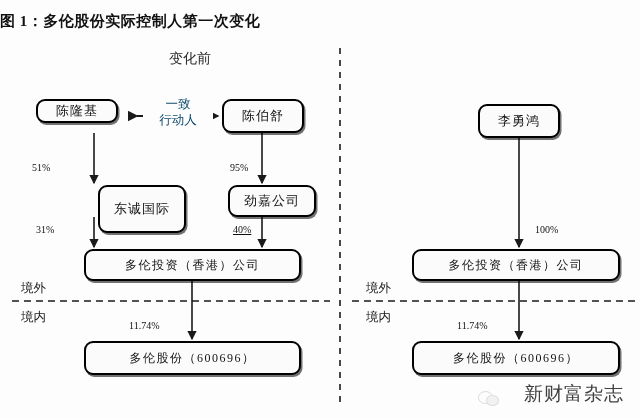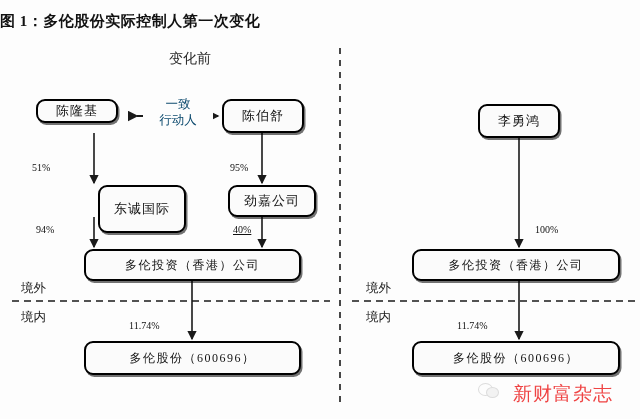--- a/index.html
+++ b/index.html
@@ -119,23 +119,23 @@
   #boundary-in-left   { left: 10px;  top: 309px; }
   #boundary-out-right { left: 355px; top: 280px; }
   #boundary-in-right  { left: 355px; top: 309px; }
 
   
   .watermark {
     position: absolute;
     left: 478px;
     top: 381px;
     display: flex;
-    align-items: flex-start;
-    gap: 13px;
-    color: #ef4444;
+    align-items: flex-end;
+    gap: 24px;
+    color: #404040;
     font-size: 19px;
     letter-spacing: 1px;
     user-select: none;
   }
   .watermark .wechat-mark {
     width: 22px;
     height: 18px;
     position: relative;
   }
   .wechat-mark .bubble-a,
@@ -200,21 +200,21 @@
   <div class="node wide" id="node-hk-right">多伦投资（香港）公司</div>
   <div class="node wide" id="node-stock-right">多伦股份（600696）</div>
 
   <div class="relation-label">
     <div>一致</div>
     <div>行动人</div>
   </div>
 
   <div class="edge-label" id="label-51">51%</div>
   <div class="edge-label" id="label-95">95%</div>
-  <div class="edge-label" id="label-60">94%</div>
+  <div class="edge-label" id="label-60">31%</div>
   <div class="edge-label" id="label-40">40%</div>
   <div class="edge-label" id="label-1174-l">11.74%</div>
 
   <div class="edge-label" id="label-100">100%</div>
   <div class="edge-label" id="label-1174-r">11.74%</div>
 
   <div class="boundary-label" id="boundary-out-left">境外</div>
   <div class="boundary-label" id="boundary-in-left">境内</div>
   <div class="boundary-label" id="boundary-out-right">境外</div>
   <div class="boundary-label" id="boundary-in-right">境内</div>

